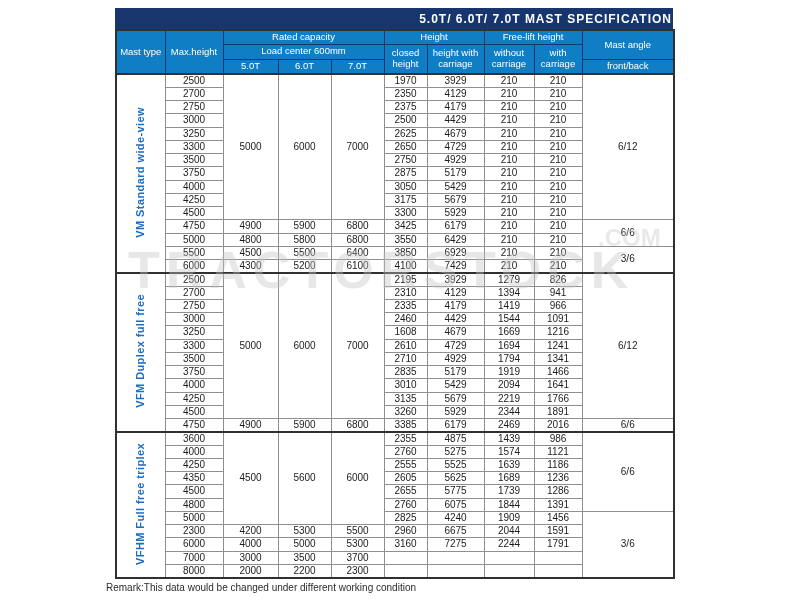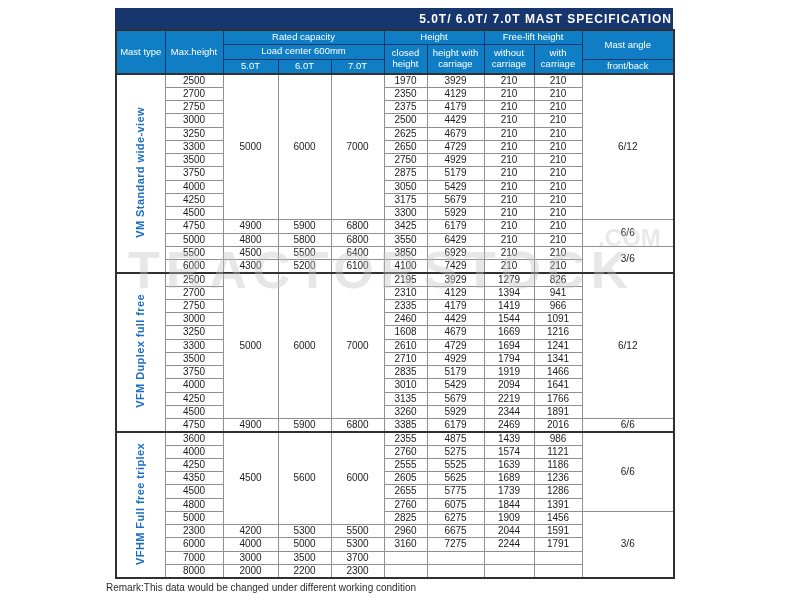--- a/index.html
+++ b/index.html
@@ -373,21 +373,21 @@
           <tr>
             <td>4800</td>
             <td>2760</td>
             <td>6075</td>
             <td>1844</td>
             <td>1391</td>
           </tr>
           <tr>
             <td>5000</td>
             <td>2825</td>
-            <td>6275</td>
+            <td>4240</td>
             <td>1909</td>
             <td>1456</td>
             <td rowspan="5">3/6</td>
           </tr>
           <tr>
             <td>2300</td>
             <td>4200</td>
             <td>5300</td>
             <td>5500</td>
             <td>2960</td>

